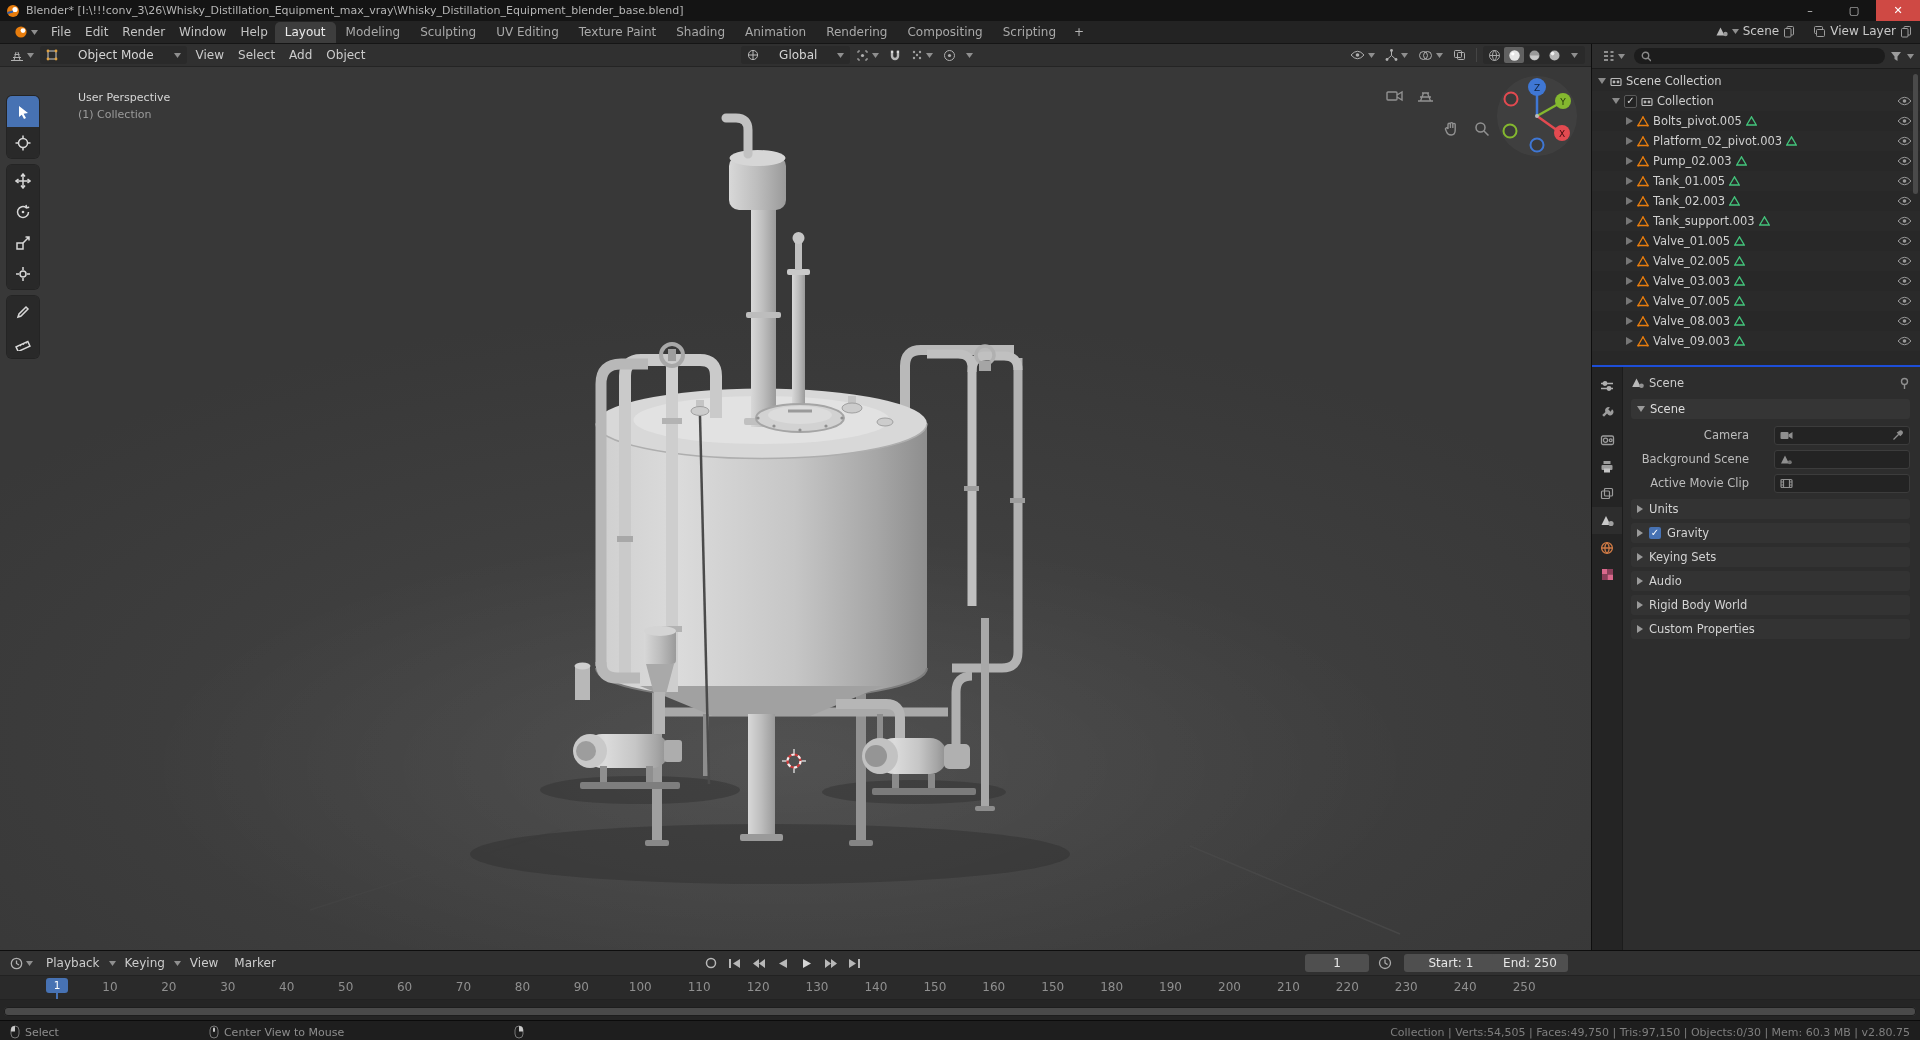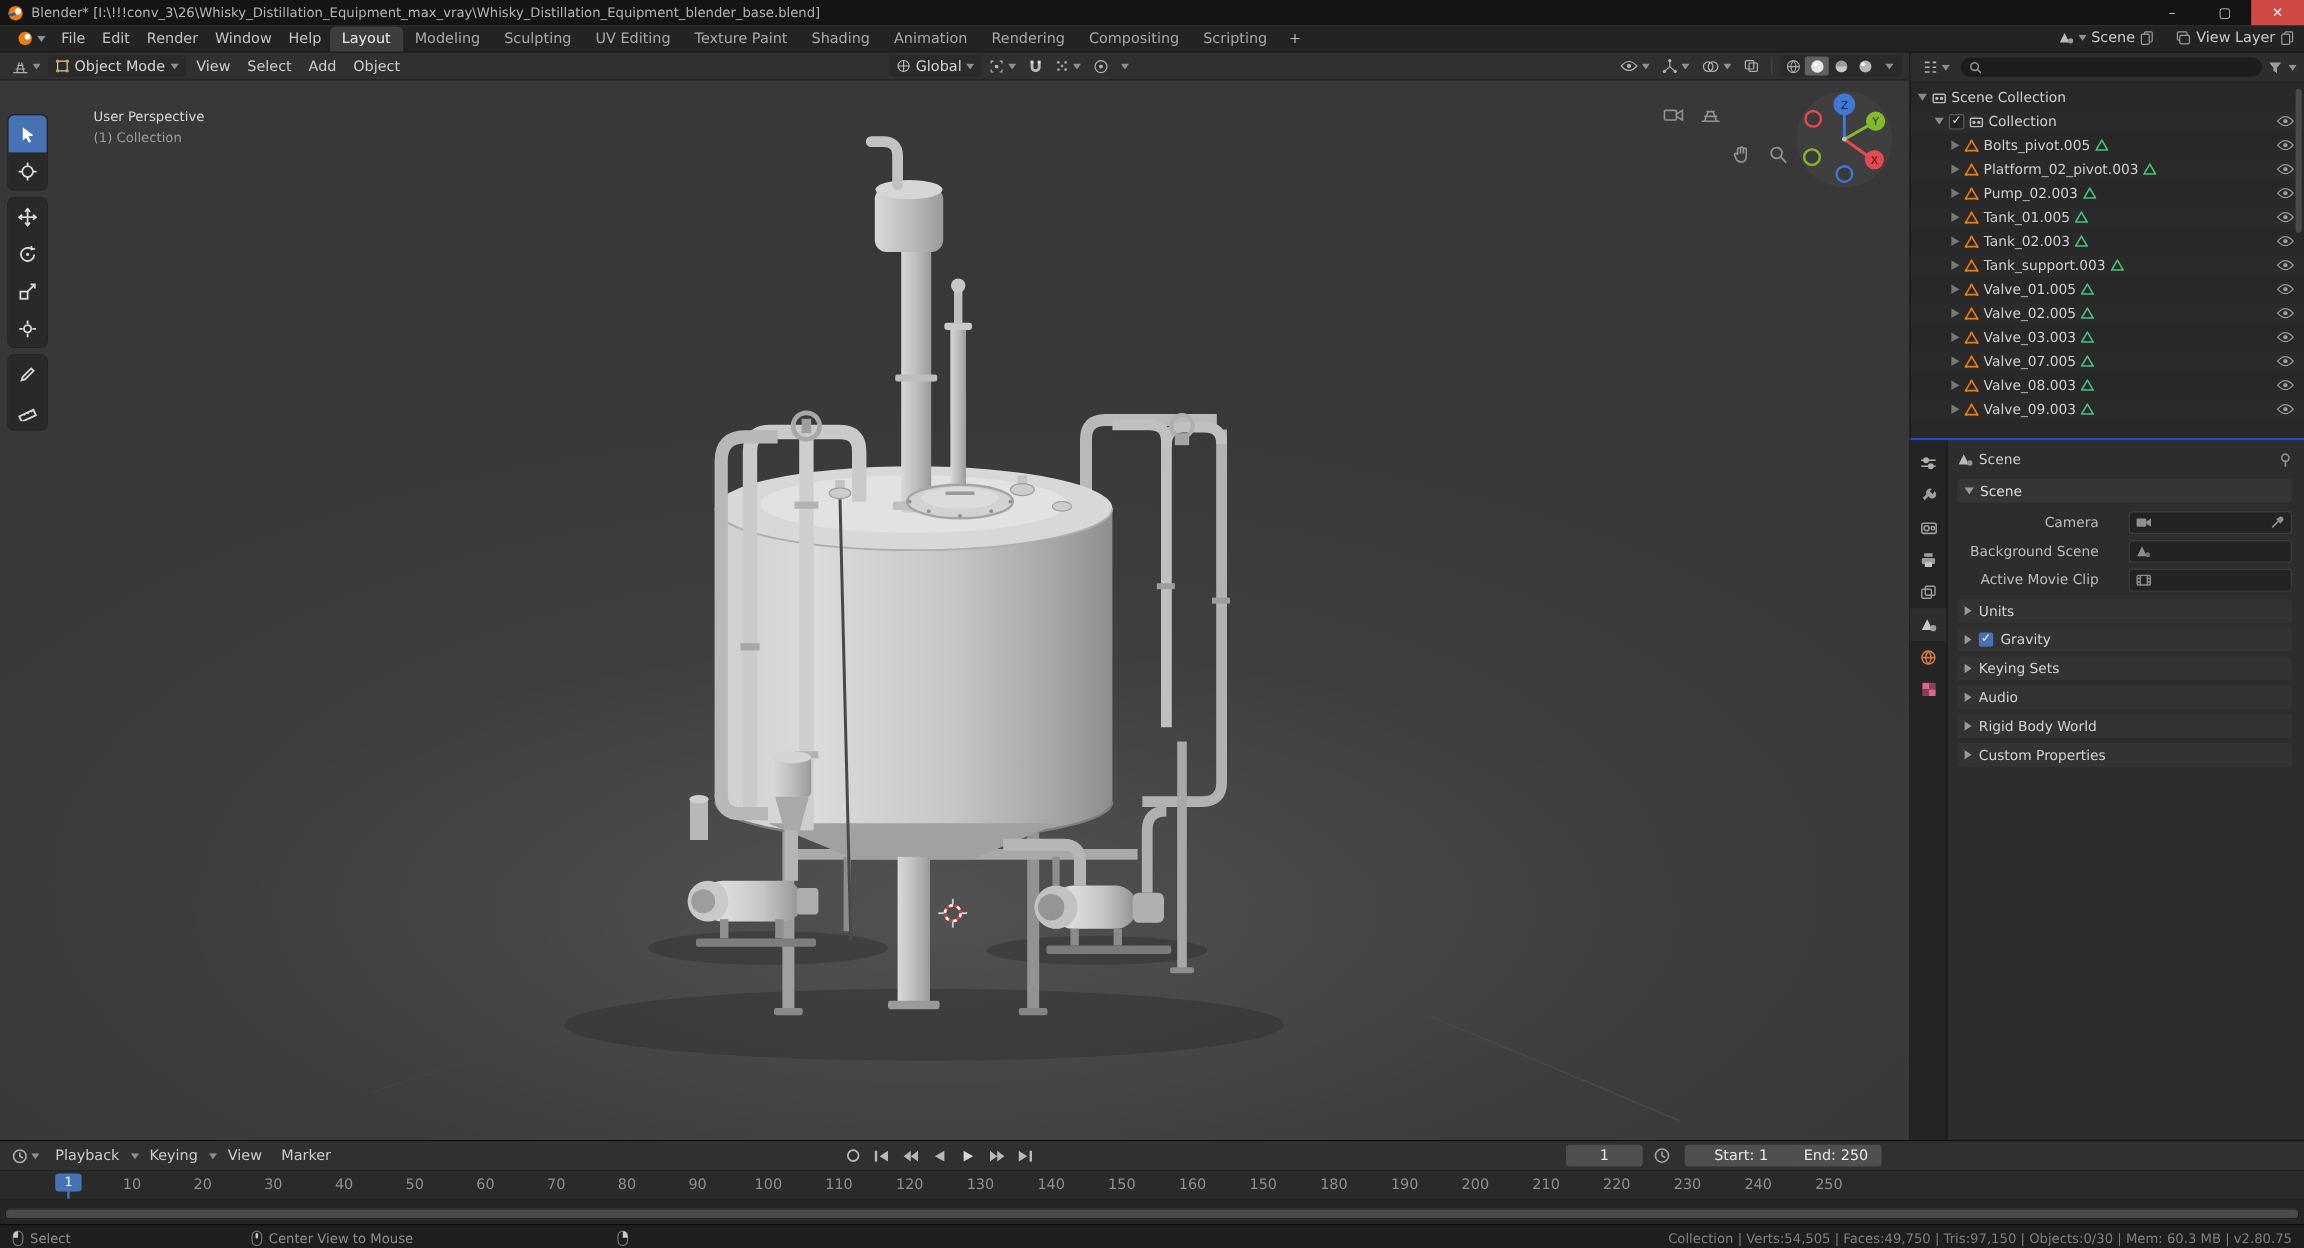--- a/index.html
+++ b/index.html
@@ -26,21 +26,21 @@
   .ws-tab.active{background:#3d3d3d;color:#ececec}
   .ws-add{padding:3px 8px;color:#b5b5b5}
   .tb-right{margin-left:auto;display:flex;align-items:center;gap:18px;height:22px;padding-bottom:1px}
   .db-select{display:flex;align-items:center;gap:4px;color:#c9c9c9}
 
   
   #main{display:flex;height:906px}
   #viewport{position:relative;width:1591px;background:#3b3b3b}
   .vp-header{height:22px;background:#303030;display:flex;align-items:center;gap:2px;padding:0 6px;border-bottom:1px solid #242424;position:relative;z-index:5}
   .hbtn{display:inline-flex;align-items:center;gap:3px;padding:2px 4px;border-radius:3px}
-  .hfield{display:inline-flex;align-items:center;gap:4px;background:#2a2a2a;border-radius:3px;padding:2px 6px;color:#d4d4d4}
+  .hfield{display:inline-flex;align-items:center;gap:20px;background:#2a2a2a;border-radius:3px;padding:2px 6px;color:#d4d4d4}
   .vp-menu{padding:3px 7px;color:#cccccc}
   .flexsp{flex:1}
   .vsep{width:1px;height:14px;background:#454545;margin:0 4px}
   .shade-group{display:inline-flex;align-items:center;background:#2a2a2a;border-radius:3px;padding:1px}
   .sbtn{display:inline-flex;align-items:center;justify-content:center;width:20px;height:16px;border-radius:2px}
   .sbtn.active{background:#616161}
 
   .vp-canvas{position:absolute;left:0;top:22px;width:1591px;height:884px;
      background:radial-gradient(ellipse 980px 430px at 49% 76%, #454545 0%, #3e3e3e 55%, #383838 100%);}
   #model-svg{position:absolute;left:0;top:0}

